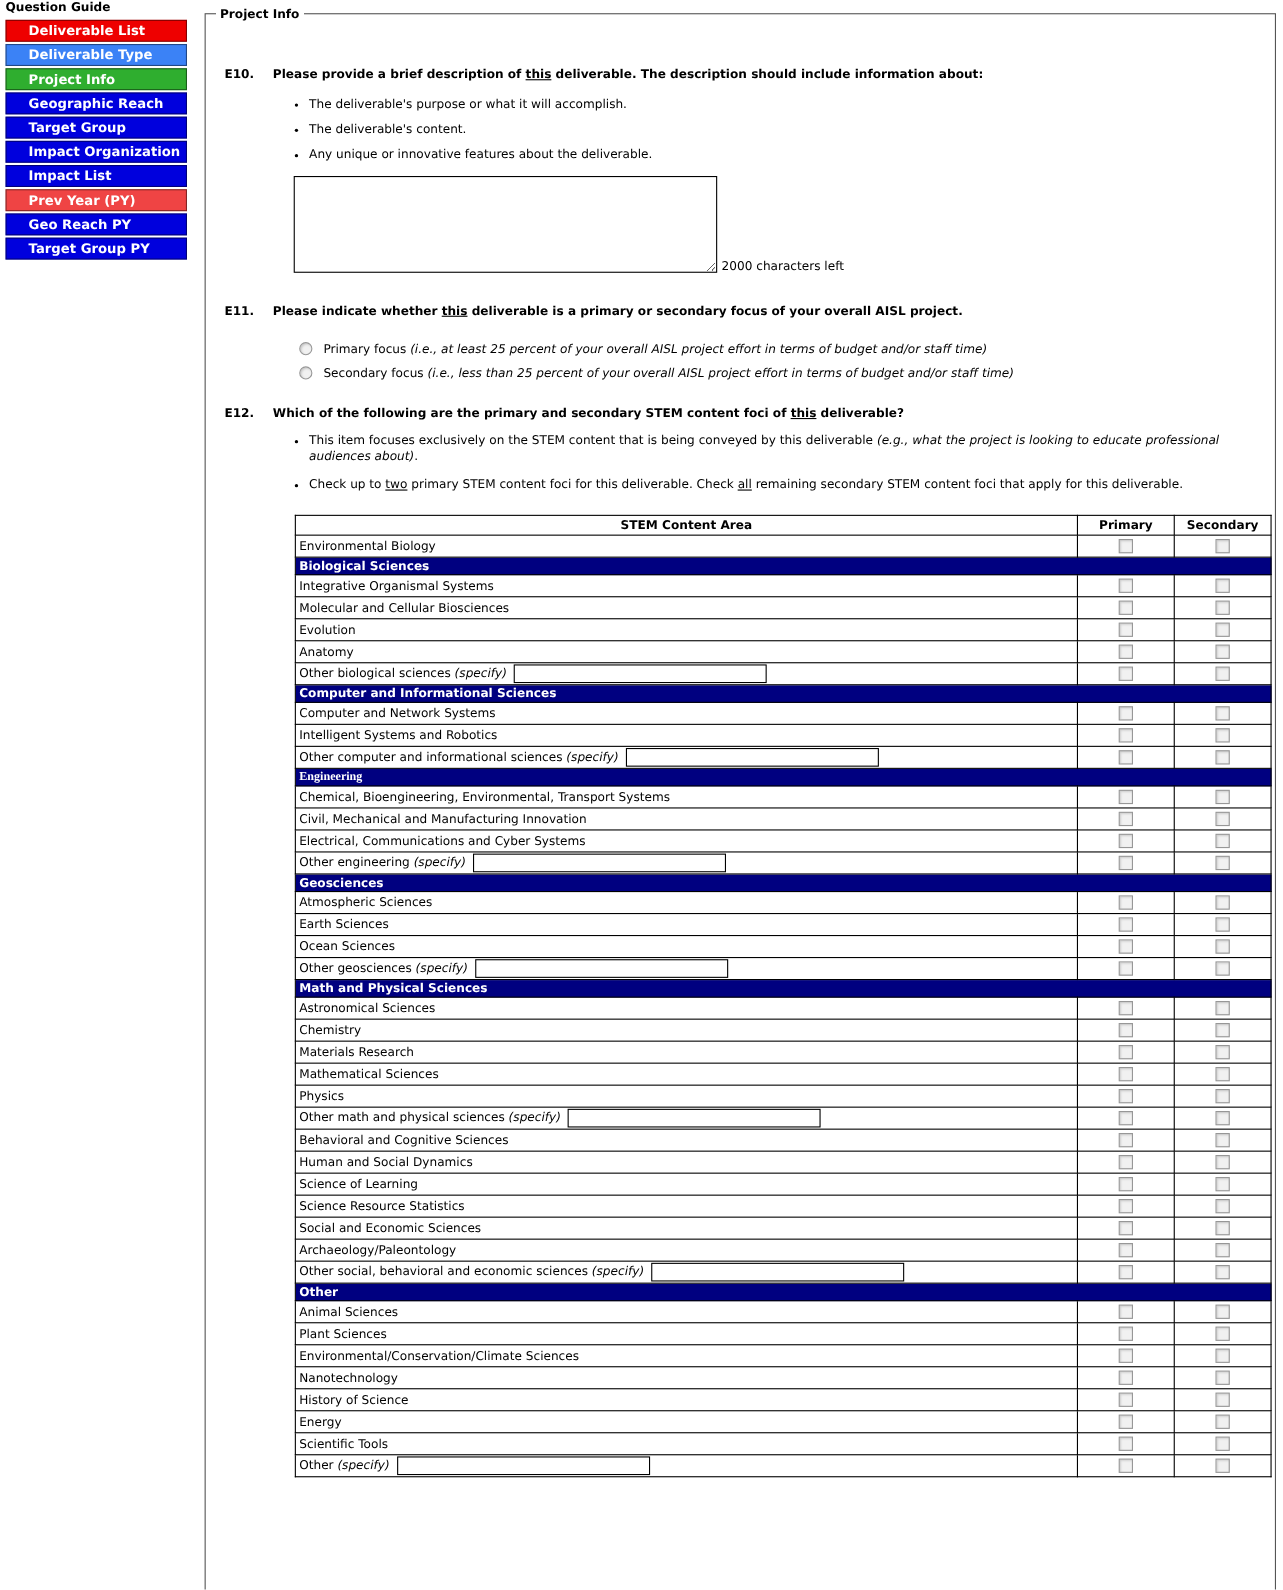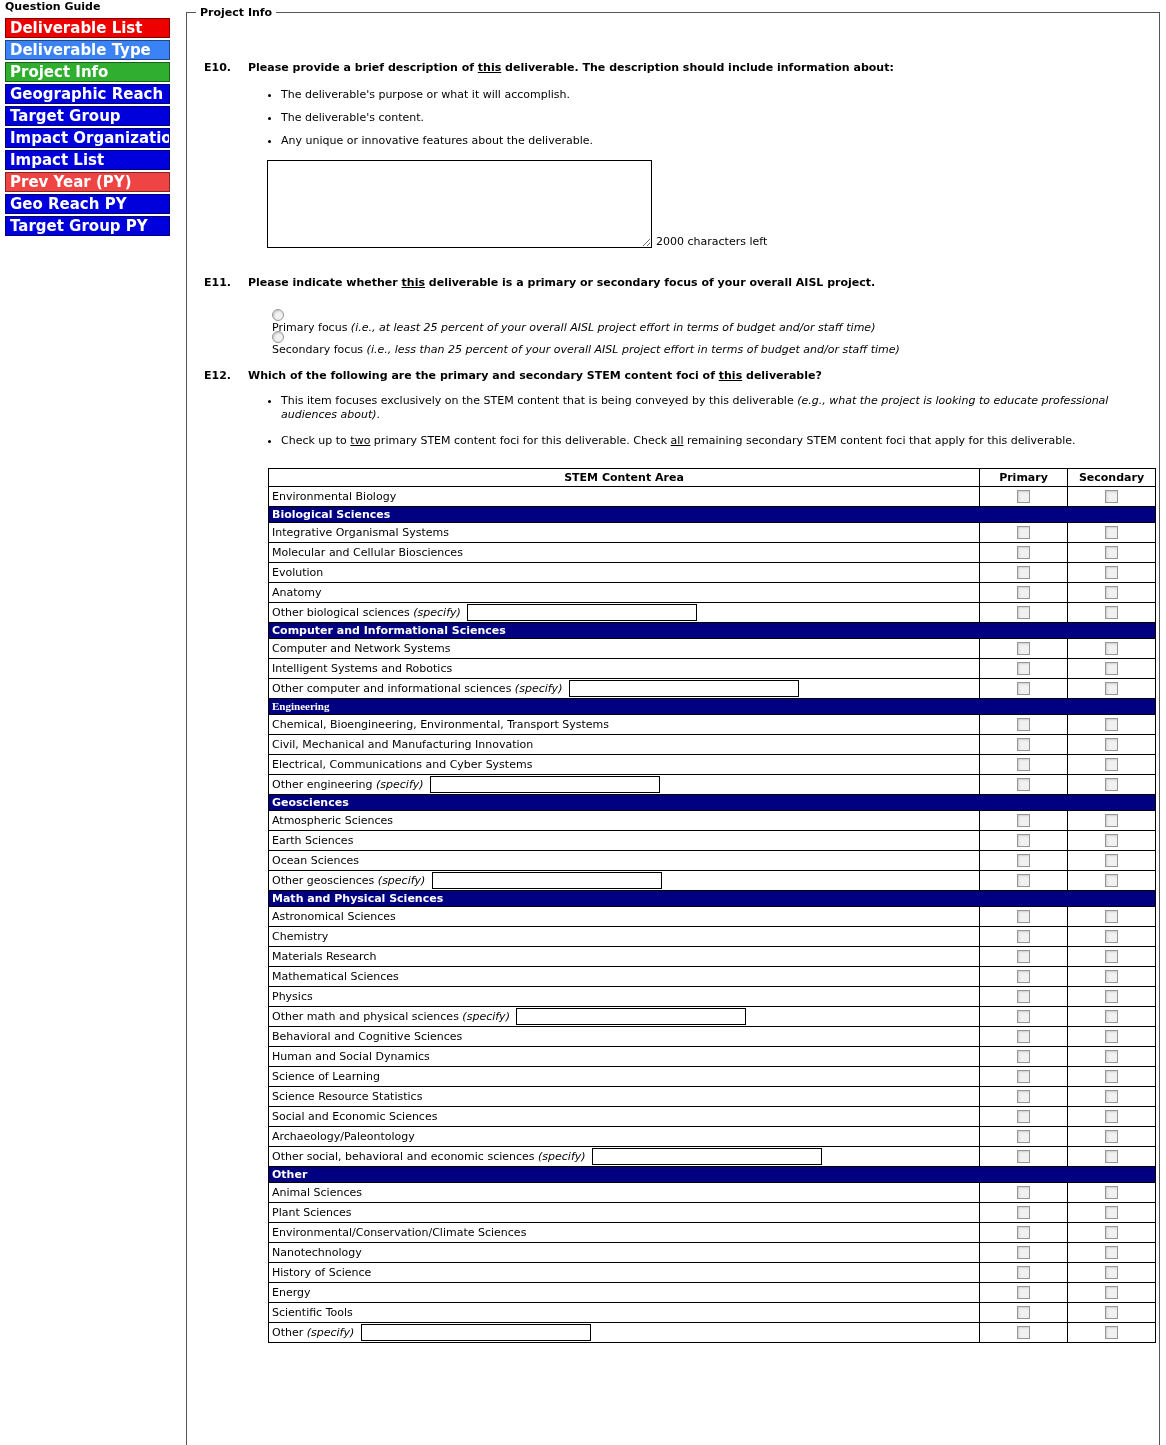--- a/index.html
+++ b/index.html
@@ -2,22 +2,22 @@
 <html><head>
 <meta charset="utf-8">
 <style>
   * { margin:0; padding:0; box-sizing:border-box; }
   html,body { width:1166px; height:1445px; background:#fff; color:#000;
     font-family:"DejaVu Sans", sans-serif; font-size:11px; position:relative; overflow:hidden; }
 
   
   .sidebar { position:absolute; left:5px; top:0; width:165px; }
   .sidebar-title { font-weight:bold; font-size:11px; margin-bottom:5px; }
-  .sidebar-item { height:20px; line-height:18px; margin-bottom:2px; padding-left:4px;
-    color:#fff; font-weight:bold; font-size:15px; border:1px solid rgba(0,0,0,0.45); cursor:pointer;
+  .sidebar-item { height:20px; line-height:18px; margin-bottom:2px; padding-left:20px;
+    color:#fff; font-weight:bold; font-size:12px; border:1px solid rgba(0,0,0,0.45); cursor:pointer;
     white-space:nowrap; overflow:hidden; }
 
   
   fieldset.panel { position:absolute; left:186px; top:6px; width:974px; height:1470px;
     border:1px solid #555; background:#fff; }
   legend { font-weight:bold; font-size:11px; margin-left:9px; padding:0 4px; }
 
   .q { display:flex; }
   .qnum { font-weight:bold; flex:0 0 44px; }
   .qtext { font-weight:bold; }
@@ -32,21 +32,21 @@
   ul.bullets li { margin-bottom:9px; line-height:14px; }
   ul.bullets.b2 { margin-top:12px; }
   ul.bullets.b2 li { margin-bottom:12px; }
 
   .ta-row { display:flex; align-items:flex-end; margin:12px 0 0 63px; }
   textarea { width:385px; height:88px; border:1px solid #000; background:#fff;
     font-family:"DejaVu Sans", sans-serif; font-size:11px; resize:both; }
   .chars { margin-left:4px; }
 
   .opts { margin:20px 0 0 68px; }
-  .opt { display:flex; margin-bottom:6px; height:16px;flex-direction:column; }
+  .opt { display:flex; align-items:center; margin-bottom:6px; height:16px; }
   .opt input { margin-right:10px; flex:0 0 auto; }
 
   input[type=radio] { appearance:none; -webkit-appearance:none; width:12px; height:12px;
     border-radius:50%; background:#f1f1f1; border:1px solid #979797;
     box-shadow:inset 1px 1px 2px rgba(0,0,0,0.18); }
   input[type=checkbox] { appearance:none; -webkit-appearance:none; width:13px; height:13px;
     background:#f1f1f1; border:1px solid #979797; vertical-align:middle;
     box-shadow:inset 1px 1px 2px rgba(0,0,0,0.15); }
 
   table.stem { border-collapse:collapse; table-layout:fixed; width:887px; margin:20px 0 0 64px; }

